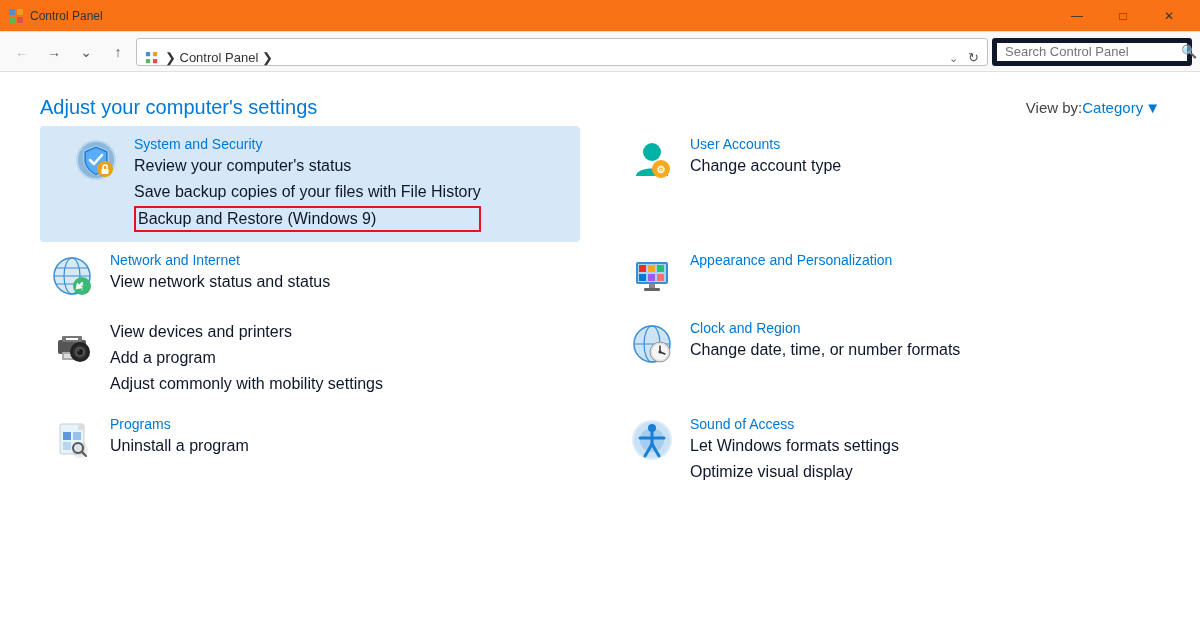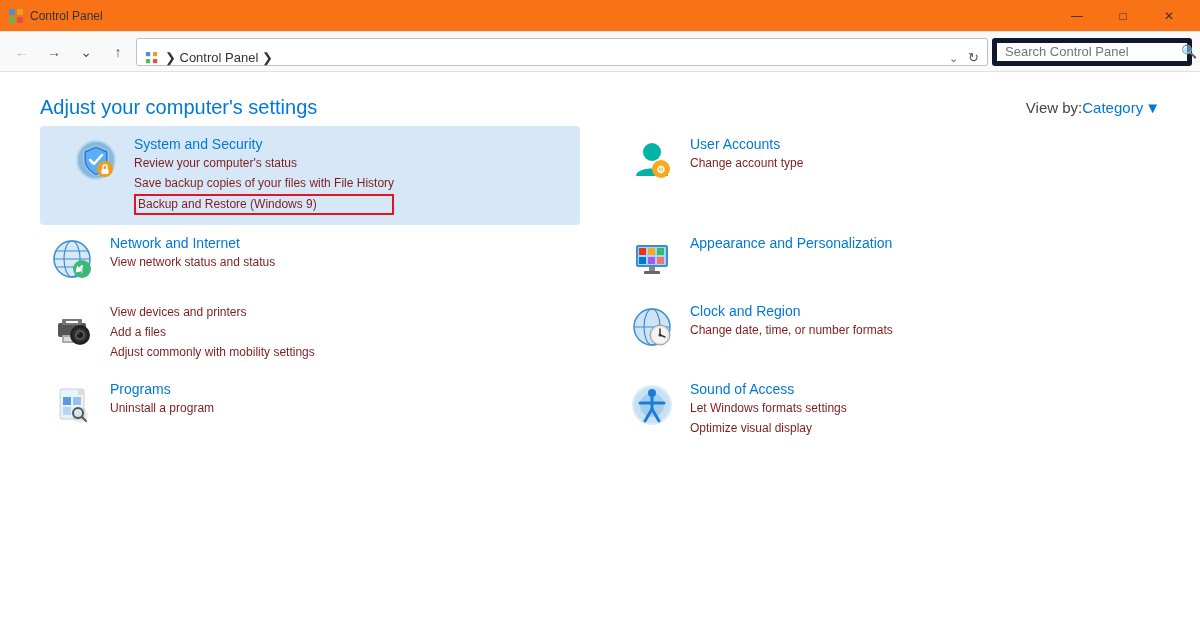--- a/index.html
+++ b/index.html
@@ -66,21 +66,21 @@
 
     .category-item {
       display: flex; align-items: flex-start; padding: 10px 8px; gap: 14px;
       border-radius: 4px; cursor: pointer;
     }
     .category-item.highlighted { background: #d6e8f7; padding-left: 32px; }
 
     .cat-icon { width: 48px; height: 48px; flex-shrink: 0; display: flex; align-items: center; justify-content: center; }
     .cat-content { display: flex; flex-direction: column; gap: 2px; }
     .cat-title { font-size: 14px; color: #0078d7; font-weight: 400; cursor: pointer; }
-    .cat-link { font-size: 12px; color: #7f1d1d; cursor: pointer; text-decoration: none; line-height: 1.5; }
+    .cat-link { font-size: 16px; color: #0f172a; cursor: pointer; text-decoration: none; line-height: 1.5; }
     .cat-link.highlighted-link {
       border: 2px solid #e81123;
       padding: 0 2px;
       display: inline-block;
       line-height: 1.4;
     }
   </style>
 </head>
 <body>
 
@@ -239,21 +239,21 @@
 
             <circle cx="30" cy="30" r="10" fill="#222"></circle>
             <circle cx="30" cy="30" r="7" fill="#333"></circle>
             <circle cx="30" cy="30" r="5" fill="#555"></circle>
             <circle cx="30" cy="30" r="3" fill="#1a1a1a"></circle>
             <circle cx="28.5" cy="28.5" r="1" fill="#888" opacity="0.6"></circle>
           </svg>
         </div>
         <div class="cat-content">
           <a class="cat-link">View devices and printers</a>
-          <a class="cat-link">Add a files</a>
+          <a class="cat-link">Add a program</a>
           <a class="cat-link">Adjust commonly with mobility settings</a>
         </div>
       </div>
 
       <div class="category-item">
         <div class="cat-icon">
           <svg width="44" height="44" viewBox="0 0 44 44">
 
             <circle cx="22" cy="22" r="18" fill="#3a8fd4" opacity="0.25"></circle>
             <circle cx="22" cy="22" r="18" fill="none" stroke="#3a8fd4" stroke-width="1.5"></circle>

